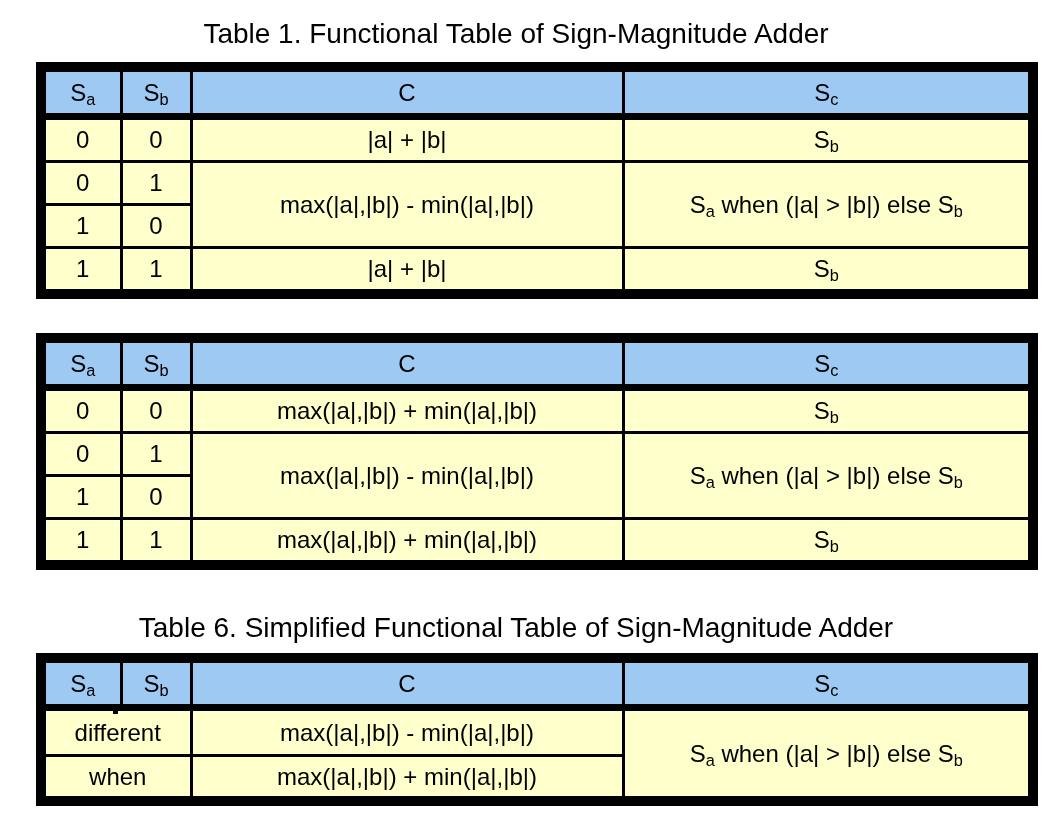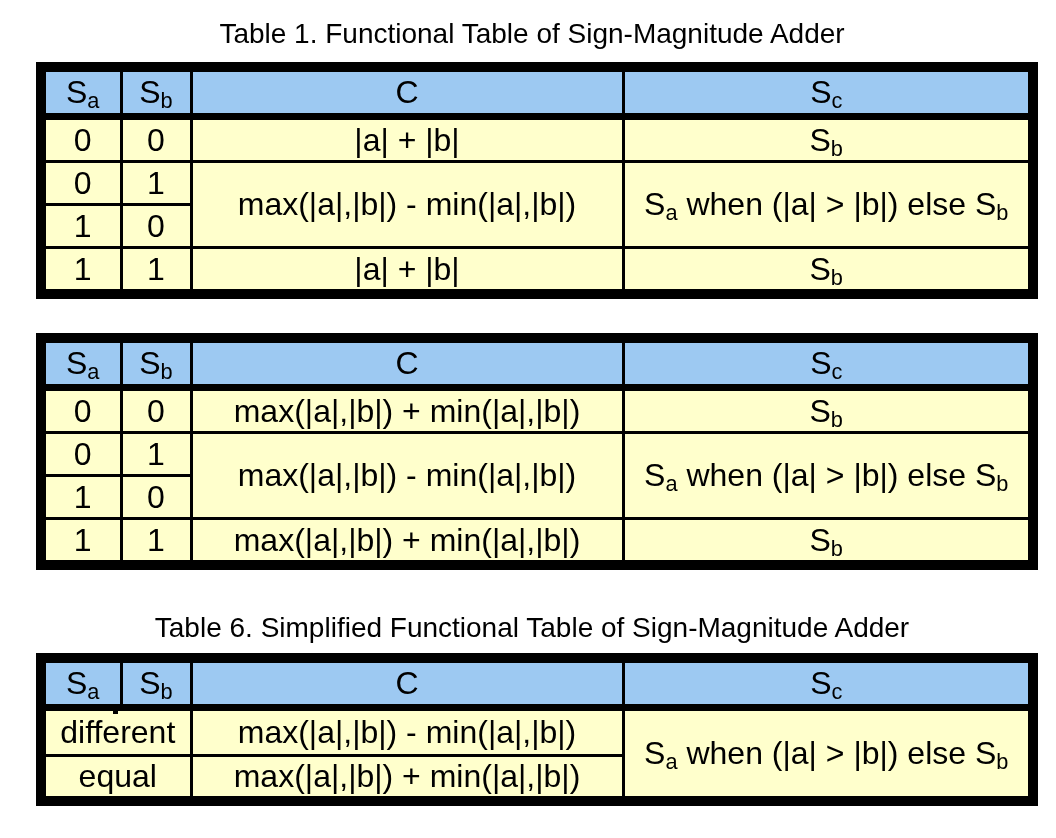--- a/index.html
+++ b/index.html
@@ -10,21 +10,21 @@
     width: 1056px;
     height: 838px;
     position: relative;
     background: var(--background, #ffffff);
     font-family: "Liberation Sans", "DejaVu Sans", sans-serif;
     color: #000;
     overflow: hidden;
   }
   .caption {
     position: absolute;
-    left: 36px;
+    left: 20px;
     width: 992px;
     text-align: center;
     font-size: 28px;
     line-height: 36px;
     white-space: nowrap;
     color: #000;
   }
   #caption-1 { top: 16px; }
   #caption-2 { top: 610px; }
 
@@ -37,21 +37,21 @@
     border: 10px solid var(--border, #000);
   }
   #table-1 { top: 62px; }
   #table-2 { top: 333px; }
   #table-3 { top: 653px; }
 
   .fn th, .fn td {
     border: 3px solid var(--border, #000);
     text-align: center;
     vertical-align: middle;
-    font-size: 32px;
+    font-size: 24px;
     font-weight: normal;
     padding: 0 4px;
     overflow: hidden;
     white-space: nowrap;
   }
   .fn th {
     background: var(--header, #9dc9f2);
     border-bottom-width: 7px;
     height: 41px;
   }
@@ -176,19 +176,19 @@
       <th class="sep-r"><span>S</span><sub>b</sub></th>
       <th class="sep-r"><span>C</span></th>
       <th><span>S</span><sub>c</sub></th>
     </tr>
     <tr class="row-first">
       <td colspan="2" class="sep-r">different</td>
       <td class="sep-r"><span>max(|a|,|b|) - min(|a|,|b|)</span></td>
       <td rowspan="2"><span>S</span><sub>a</sub><span> when (|a| &gt; |b|) else S</span><sub>b</sub></td>
     </tr>
     <tr class="row-last">
-      <td colspan="2" class="sep-r group-top">equal</td>
+      <td colspan="2" class="sep-r group-top">when</td>
       <td class="sep-r group-top"><span>max(|a|,|b|) + min(|a|,|b|)</span></td>
     </tr>
   </tbody>
 </table>
 
 <div class="tick"></div>
 
 </body></html>

